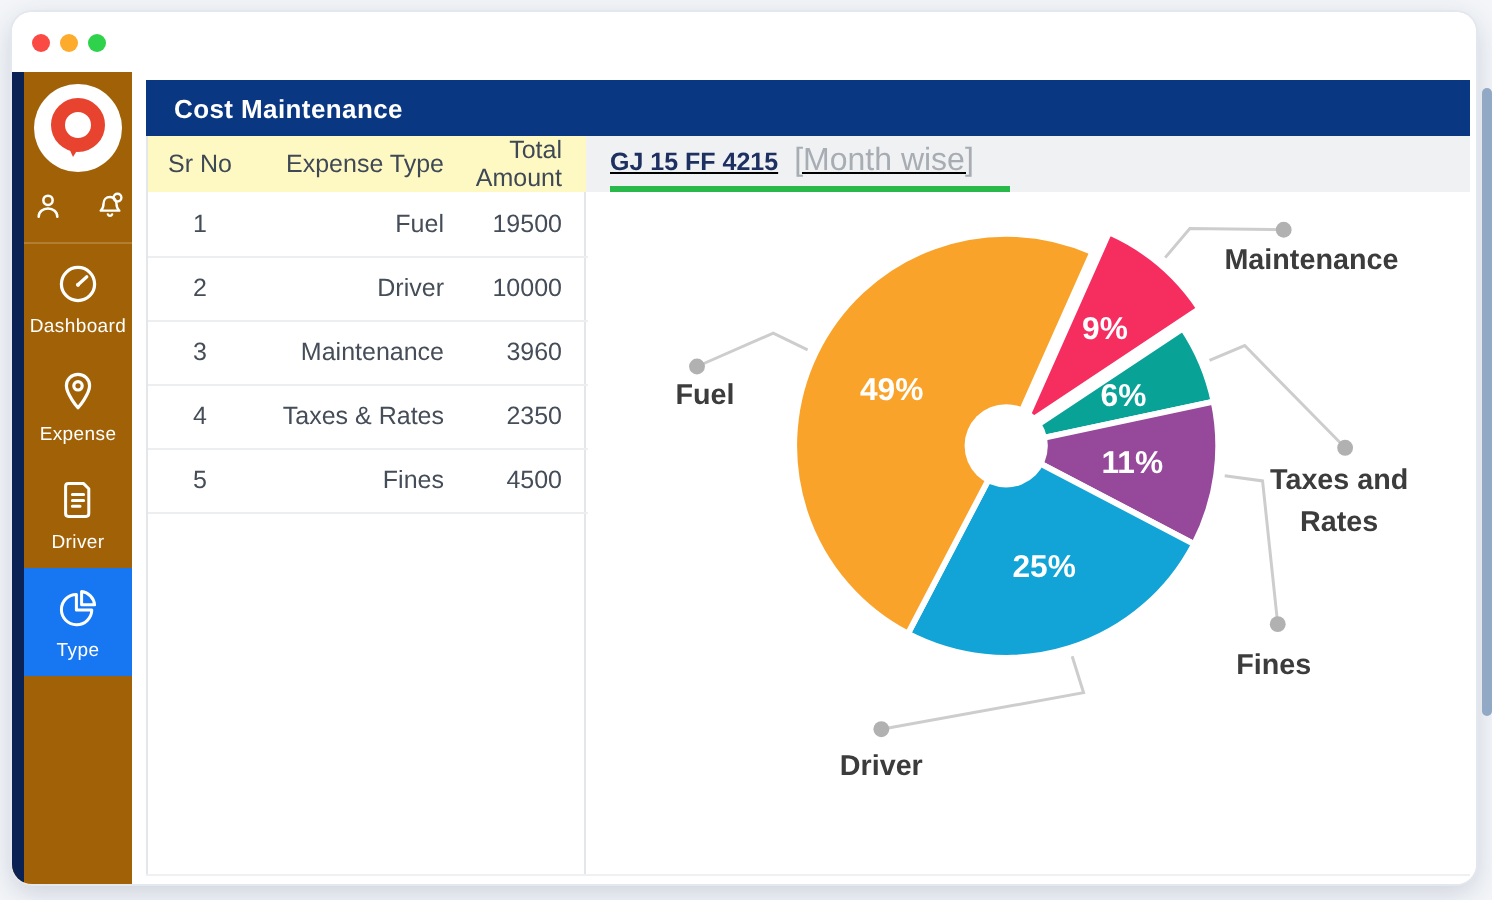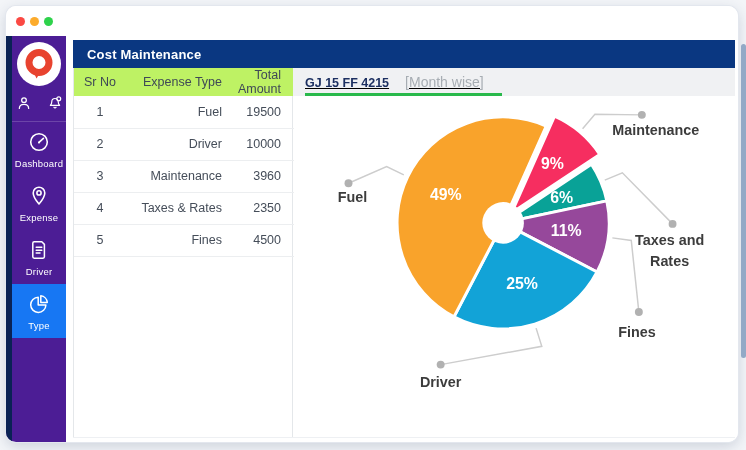--- a/index.html
+++ b/index.html
@@ -11,21 +11,21 @@
     background:#fff; border-radius:10px; overflow:hidden;
     box-shadow:0 0 0 1px #e3e7ee, 0 4px 14px rgba(40,60,100,.20);
     display:flex; flex-direction:column; }
 
   .titlebar { height:30px; flex:0 0 30px; display:flex; align-items:center; padding-left:10px; background:#fff; }
   .traffic { display:flex; gap:5px; }
   .dot { width:9px; height:9px; border-radius:50%; display:inline-block; }
 
   .body-row { flex:1; display:flex; min-height:0; }
 
-  .sidebar { width:60px; flex:0 0 60px; display:flex; background:#4c1d95; }
+  .sidebar { width:60px; flex:0 0 60px; display:flex; background:#a16207; }
   .strip { width:6px; flex:0 0 6px; background:#0a2254; }
   .rail { flex:1; display:flex; flex-direction:column; align-items:center; }
   .logo { width:44px; height:44px; border-radius:50%; background:#fff; margin-top:6px;
     display:flex; align-items:center; justify-content:center; cursor:pointer; }
   .mini-icons { display:flex; gap:13px; margin:8px 0 9px; }
   .mini { width:18px; height:18px; display:inline-flex; cursor:pointer; }
   .rail-divider { width:100%; border-top:1px solid rgba(255,255,255,.18); }
   .nav { width:100%; display:flex; flex-direction:column; }
   .nav-item { width:100%; height:54px; display:flex; flex-direction:column; align-items:center;
     justify-content:center; gap:4px; color:#fff; cursor:pointer; }
@@ -33,33 +33,33 @@
   .nav-icon { width:24px; height:24px; display:inline-flex; }
   .nav-label { font-size:9.5px; letter-spacing:.2px; }
 
   .main { flex:1; display:flex; flex-direction:column; min-width:0; background:#fff; padding:4px 3px 4px 7px; }
   .app-header { height:28px; flex:0 0 28px; background:#0a3781; color:#fff; display:flex;
     align-items:center; padding:0 14px; font-size:13px; font-weight:bold; letter-spacing:.2px; }
   .panels { flex:1; display:flex; min-height:0; border-bottom:1px solid #eef0f3; }
 
   .table-panel { width:220px; flex:0 0 220px; border-left:1px solid #e4e7ea; border-right:1px solid #e4e7ea; }
   table.expense-table { width:100%; border-collapse:collapse; table-layout:fixed; }
-  .expense-table thead tr { background:#bef264; height:28px; }
+  .expense-table thead tr { background:#fef9c3; height:28px; }
   .expense-table th { font-size:12.5px; font-weight:normal; color:#3f4956; }
   .expense-table td { font-size:12.5px; color:#454d59; }
   .expense-table tbody tr { height:32px; border-bottom:1px solid #eceef0; }
   .col-sr  { width:52px; text-align:center; }
   .col-type{ width:96px; text-align:right; padding-left:4px; }
   .col-amt { width:72px; text-align:right; padding-right:13px; }
 
   .chart-panel { flex:1; display:flex; flex-direction:column; min-width:0;text-decoration:underline; }
   .chart-title-row { height:28px; flex:0 0 28px; background:#f0f1f3; display:flex; align-items:flex-end; padding-left:12px; }
   .title-wrap { display:inline-flex; align-items:baseline; border-bottom:3px solid #29b94b; padding:5px 18px 3px 0; }
   .vehicle { font-size:12.5px; font-weight:bold; color:#1d3061; }
-  .mode { font-size:14px; color:#a7adb3; margin-left:16px; }
+  .mode { font-size:16px; color:#a7adb3; margin-left:8px; }
   .chart-canvas { flex:1; position:relative; min-height:0; }
   .chart-canvas svg { position:absolute; inset:0; width:100%; height:100%; }
   svg { font-family:"Liberation Sans", sans-serif; }
 
   .scrollbar { position:absolute; right:0; top:44px; width:5px; height:314px;
     background:#92a9c6; border-radius:3px; cursor:pointer; }
 </style>
 </head>
 <body>
 

